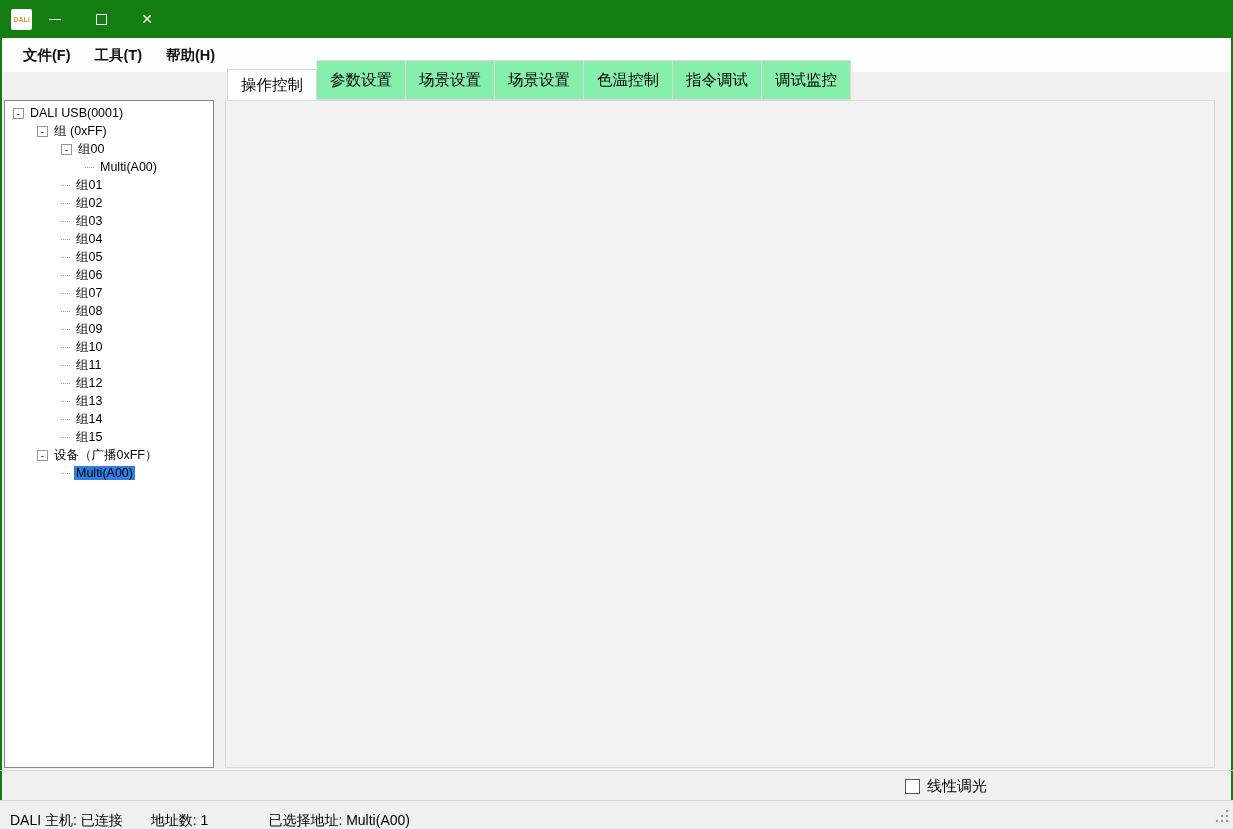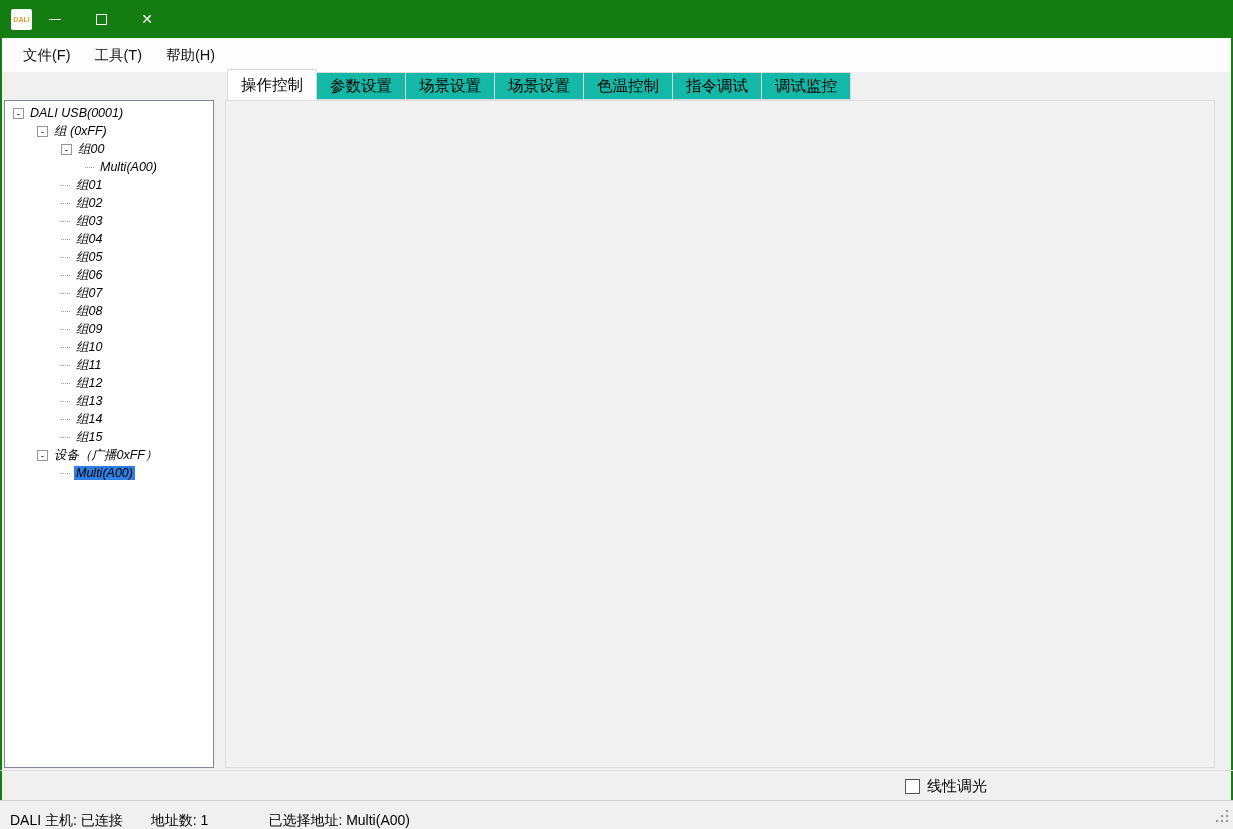--- a/index.html
+++ b/index.html
@@ -9,38 +9,38 @@
 
   
   #titlebar{left:0;top:0;width:1233px;height:38px;background:#137d11;display:flex;align-items:center;}
   #app-icon{width:21px;height:21px;background:#fff;border-radius:2px;margin-left:11px;display:flex;align-items:center;justify-content:center;font-size:7px;font-weight:bold;color:#e09a2a;letter-spacing:0;}
   #title-text{color:#fff;font-size:15px;margin-left:10px;flex:1;}
   .win-btn{width:46px;height:38px;display:flex;align-items:center;justify-content:center;color:#fff;font-size:14px;}
   .min-glyph{width:12px;height:1px;background:#fff;display:block;}
   .max-glyph{width:11px;height:11px;border:1px solid #fff;display:block;}
 
   
-  #menubar{left:0;top:38px;width:1233px;height:34px;background:#fdfdfd;display:flex;align-items:center;padding-left:11px;}
+  #menubar{left:0;top:38px;width:1233px;height:34px;background:#fdfdfd;display:flex;align-items:center;padding-left:11px;font-weight:bold;}
   .menu-item{padding:0 12px;font-size:14.5px;color:#111;height:100%;display:flex;align-items:center;}
 
   
   .edge{background:#137d11;}
 
   
   #tree-panel{left:4px;top:100px;width:210px;height:668px;background:#fff;border:1px solid #828790;overflow:hidden;padding-top:3px;}
   .tree-row{height:18px;display:flex;align-items:center;font-family:"DejaVu Sans Mono","Liberation Mono",monospace;font-size:12.5px;color:#000;white-space:nowrap;}
   .tree-indent{display:inline-block;height:1px;}
   .tree-exp{width:11px;height:11px;border:1px solid #969696;background:#fff;color:#333;display:inline-flex;align-items:center;justify-content:center;font-size:10px;line-height:9px;margin-right:4px;flex:none;}
   .tree-stub{width:9px;border-top:1px dotted #9a9a9a;margin-right:4px;flex:none;}
-  .tree-label{padding:0 2px;font-style:italic;}
+  .tree-label{padding:0 2px;}
   .tree-label.selected{background:#2d7fe4;color:#000;}
 
   
   #tabstrip{left:227px;top:72px;height:28px;display:flex;align-items:flex-end;}
-  .tab{height:28px;padding:0 13px;display:flex;align-items:center;font-size:15.5px;color:#000;background:#14b8a6;border:1px solid #d9d9d9;border-left:none;}
+  .tab{height:40px;padding:0 13px;display:flex;align-items:center;font-size:15.5px;color:#000;background:#86efac;border:1px solid #d9d9d9;border-left:none;}
   .tab:first-child{border-left:1px solid #d9d9d9;}
   .tab.active{background:#fff;height:31px;border-bottom:none;position:relative;z-index:3;border-left:1px solid #d9d9d9;}
   #tabpage{left:225px;top:100px;width:990px;height:668px;background:#f2f2f2;border:1px solid #dcdcdc;z-index:1;}
 
   
   .groupbox{position:absolute;border:1px solid #d5d5d5;}
   .gb-label{position:absolute;top:-11px;left:7px;background:#f2f2f2;padding:0 5px;font-size:15.5px;color:#000;white-space:nowrap;}
 
   
   .btn{position:absolute;background:#e1e1e1;border:1px solid #adadad;display:flex;align-items:center;justify-content:center;font-size:15px;color:#000;cursor:default;white-space:nowrap;}

